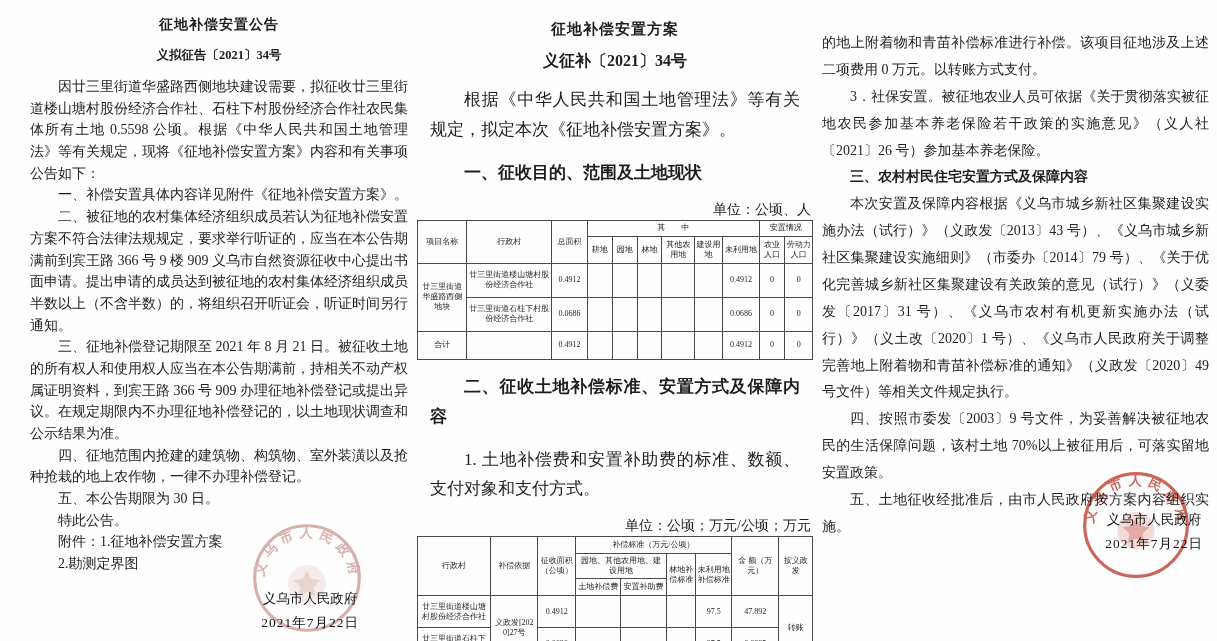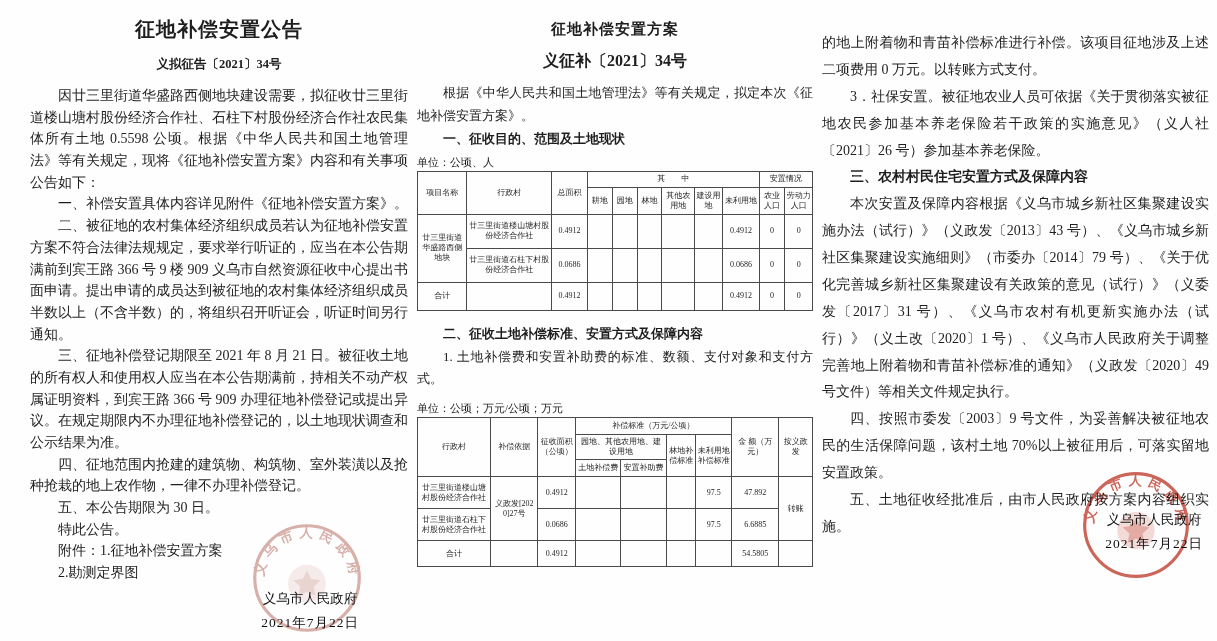--- a/index.html
+++ b/index.html
@@ -8,32 +8,32 @@
     font-family:"Liberation Serif","DejaVu Serif",serif;
     color:#1e1e1e; -webkit-font-smoothing:antialiased;
   }
   .canvas { position:relative; width:1217px; height:641px; overflow:hidden; background:#fefefe; }
   .page { position:absolute; top:0; height:641px; }
   #page1 { left:30px;  width:378px; }
   #page2 { left:417px; width:396px; }
   #page3 { left:822px; width:387px; }
 
   
-  .doc-title   { margin:16px 0 0 0; text-align:center; font-size:20px; font-weight:bold; letter-spacing:1px; }
+  .doc-title   { margin:16px 0 0 0; text-align:center; font-size:14px; font-weight:bold; letter-spacing:1px; }
   .doc-number  { margin:13px 0 12px 0; text-align:center; font-size:12.5px; font-weight:bold; }
   .p1-body p   { margin:0; font-size:14px; line-height:1.55; text-align:justify; text-indent:2em; }
   .attach-line { margin:0; font-size:14px; line-height:1.55; text-indent:2em; }
   .attach-line2{ margin:0; font-size:14px; line-height:1.55; text-indent:5em; }
 
   
   .doc-title2  { margin:20px 0 0 0; text-align:center; font-size:15px; font-weight:bold; letter-spacing:1px; }
   .doc-number2 { margin:12px 0 10px 0; text-align:center; font-size:16px; font-weight:bold; }
-  .p2-body p   { margin:0; font-size:13px; line-height:1.76; text-align:justify; text-indent:2em; }
+  .p2-body p   { margin:13px; font-size:17px; line-height:1.76; text-align:justify; text-indent:2em; }
   .p2-body p.sec { font-weight:bold; }
-  .unit-line   { margin:4px 2px 1px 0; font-size:11px; }
+  .unit-line   { margin:4px 2px 1px 0; font-size:14px; text-align:right; }
   table.t { width:100%; border-collapse:collapse; table-layout:fixed; }
   table.t th, table.t td {
     border:1px solid #4a4a4a; padding:1px 1px; text-align:center; vertical-align:middle;
     font-size:8px; font-weight:normal; line-height:1.25; overflow:hidden; word-break:break-all;
   }
   table.t1 tr.hr1 th { height:13px; }
   table.t1 tr.hr2 th { height:24px; }
   table.t1 tr.br  td { height:31px; }
   table.t1 tr.br2 td { height:25px; }
   table.t2 tr.hr1 th { height:14px; }

